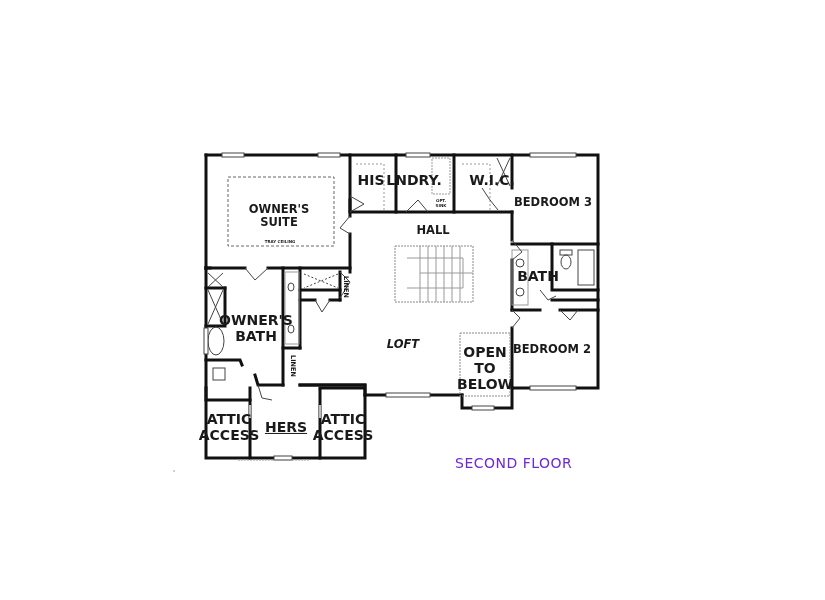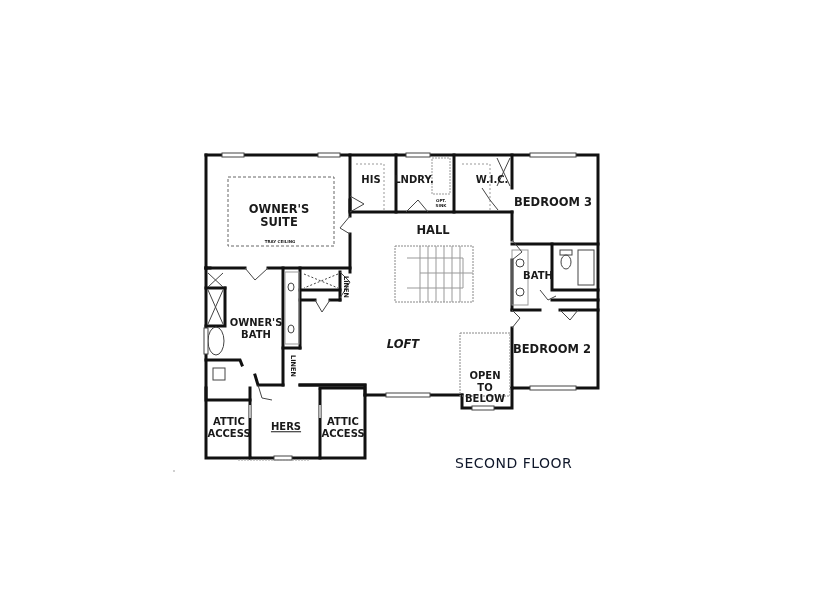--- a/index.html
+++ b/index.html
@@ -1,23 +1,23 @@
 <!DOCTYPE html>
 <html><head>
 <meta charset="utf-8">
 <style>
   html, body { margin:0; padding:0; background:#ffffff; }
   body { width:825px; height:600px; position:relative; overflow:hidden; font-family:"Liberation Sans", sans-serif; }
   #plan { position:absolute; left:0; top:0; width:825px; height:600px; }
   .lbl { position:absolute; font-family:"DejaVu Sans", sans-serif; font-weight:bold; color:#1a1a1a; text-align:center; line-height:1.15; white-space:pre-line; transform:translate(-50%,-50%); }
   .lbl.big { font-size:11.5px; }
-  .lbl.med { font-size:10px; }
+  .lbl.med { font-size:14px; }
   .lbl.xs { font-size:4px; font-weight:bold; }
   .lbl.vert { transform:translate(-50%,-50%) rotate(90deg); font-size:6.5px; }
-  .caption { position:absolute; left:455px; top:455px; font-family:"DejaVu Sans", sans-serif; font-size:14px; color:#0f172a; letter-spacing:0.5px; }
+  .caption { position:absolute; left:455px; top:455px; font-family:"DejaVu Sans", sans-serif; font-size:14px; color:#6d28d9; letter-spacing:0.5px; }
   .dot { position:absolute; left:173px; top:470px; width:2px; height:2px; background:#d0d0d0; }
 </style>
 </head>
 <body>
 
 <svg id="plan" viewBox="0 0 825 600" xmlns="http://www.w3.org/2000/svg">
   <g fill="none" stroke="#111" stroke-width="3" stroke-linecap="square">
 
     <polyline points="206,155 206,268"></polyline>
     <polyline points="206,155 350,155 350,210"></polyline>
@@ -150,21 +150,21 @@
 SINK</div>
 <div class="lbl med" style="left:492px; top:180px;">W.I.C.</div>
 <div class="lbl big" style="left:553px; top:203px;">BEDROOM 3</div>
 <div class="lbl big" style="left:433px; top:231px;">HALL</div>
 <div class="lbl med" style="left:538px; top:276px;">BATH</div>
 <div class="lbl med" style="left:256px; top:328px;">OWNER'S
 BATH</div>
 <div class="lbl vert" style="left:345px; top:287px;">LINEN</div>
 <div class="lbl vert" style="left:292px; top:366px;">LINEN</div>
 <div class="lbl big" style="left:403px; top:345px;font-style:italic;">LOFT</div>
-<div class="lbl med" style="left:485px; top:368px;margin-top:19px;">OPEN
+<div class="lbl med" style="left:485px; top:368px;">OPEN
 TO
 BELOW</div>
 <div class="lbl big" style="left:552px; top:350px;">BEDROOM 2</div>
 <div class="lbl med" style="left:229px; top:427px;">ATTIC
 ACCESS</div>
 <div class="lbl med" style="left:286px; top:427px;text-decoration:underline;">HERS</div>
 <div class="lbl med" style="left:343px; top:427px;">ATTIC
 ACCESS</div>
 
 <div class="caption">SECOND FLOOR</div>

